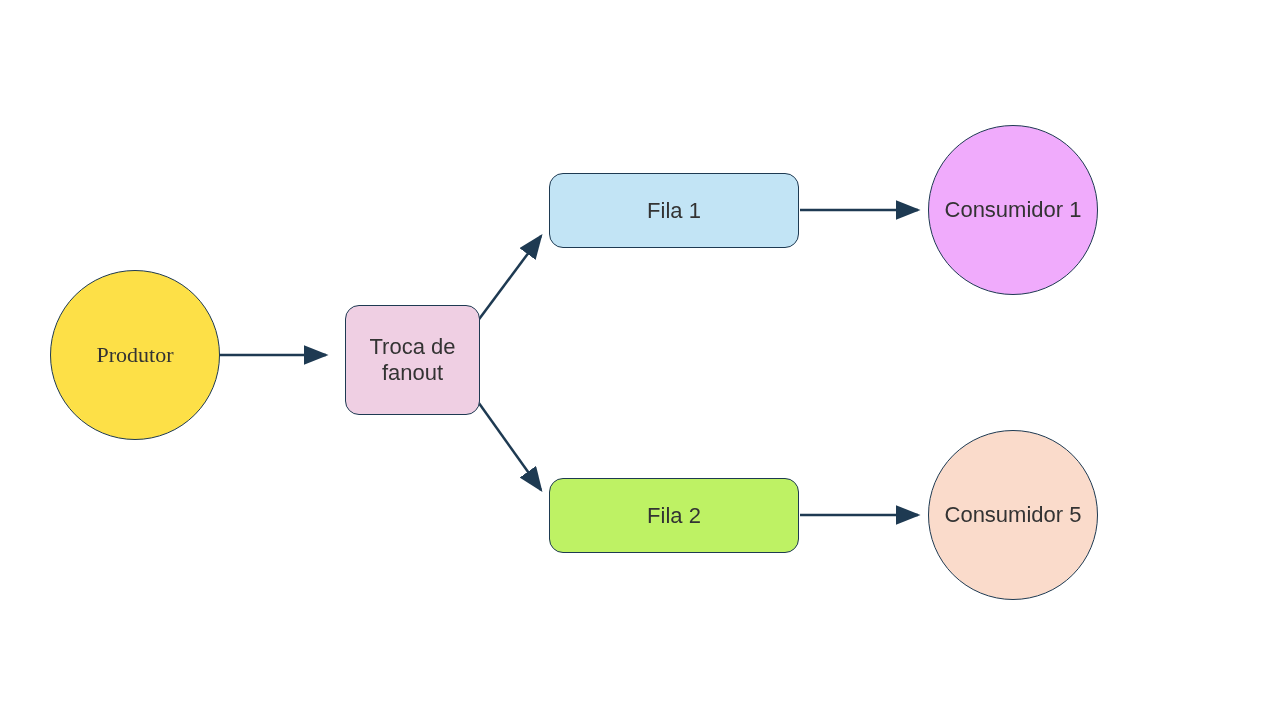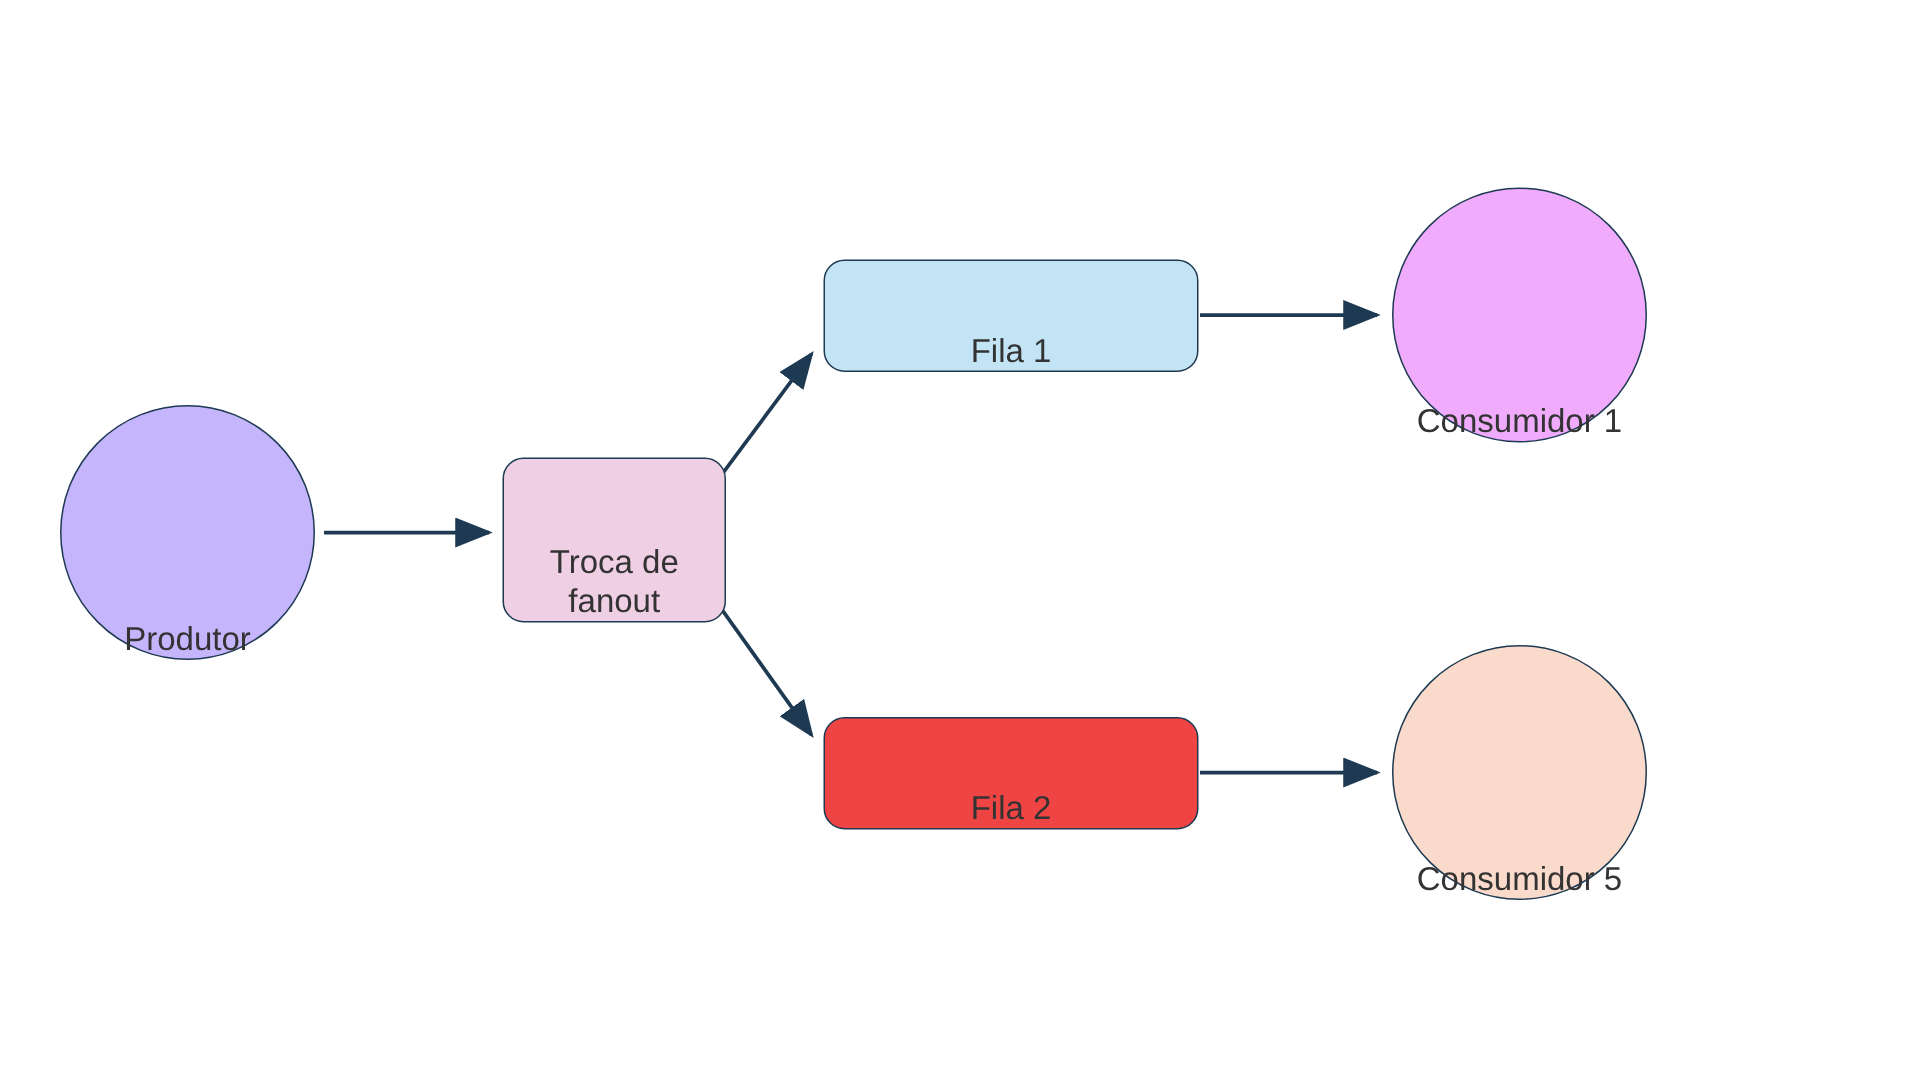--- a/index.html
+++ b/index.html
@@ -7,58 +7,59 @@
       padding: 0;
       width: 1280px;
       height: 720px;
       font-family: "Segoe UI", Arial, sans-serif;
       background: #ffffff;
       position: relative;
     }
     .node {
       position: absolute;
       display: flex;
-      align-items: flex-end;
+      align-items: center;
       justify-content: center;
       text-align: center;
       font-size: 22px;
       color: #333;
       box-sizing: border-box;
     }
     .circle {
       border-radius: 50%;
       border: 1.5px solid #1e3a52;
     }
     .rect {
       border-radius: 14px;
       border: 1.5px solid #1e3a52;
     }
     .producer {
-      background: #c4b5fd;
+      background: #fde047;
       width: 170px;
       height: 170px;
-      left: 40px;
+      left: 50px;
       top: 270px;
+      font-family: Liberation Serif, serif;
     }
     .exchange {
       background: #efcfe3;
-      width: 149px;
+      width: 135px;
       height: 110px;
-      left: 335px;
+      left: 345px;
       top: 305px;
     }
     .queue1 {
       background: #c2e4f5;
       width: 250px;
       height: 75px;
       left: 549px;
       top: 173px;
     }
     .queue2 {
-      background: #ef4444;
+      background: #bef264;
       width: 250px;
       height: 75px;
       left: 549px;
       top: 478px;
     }
     .consumer1 {
       background: #f0abfc;
       width: 170px;
       height: 170px;
       left: 928px;

